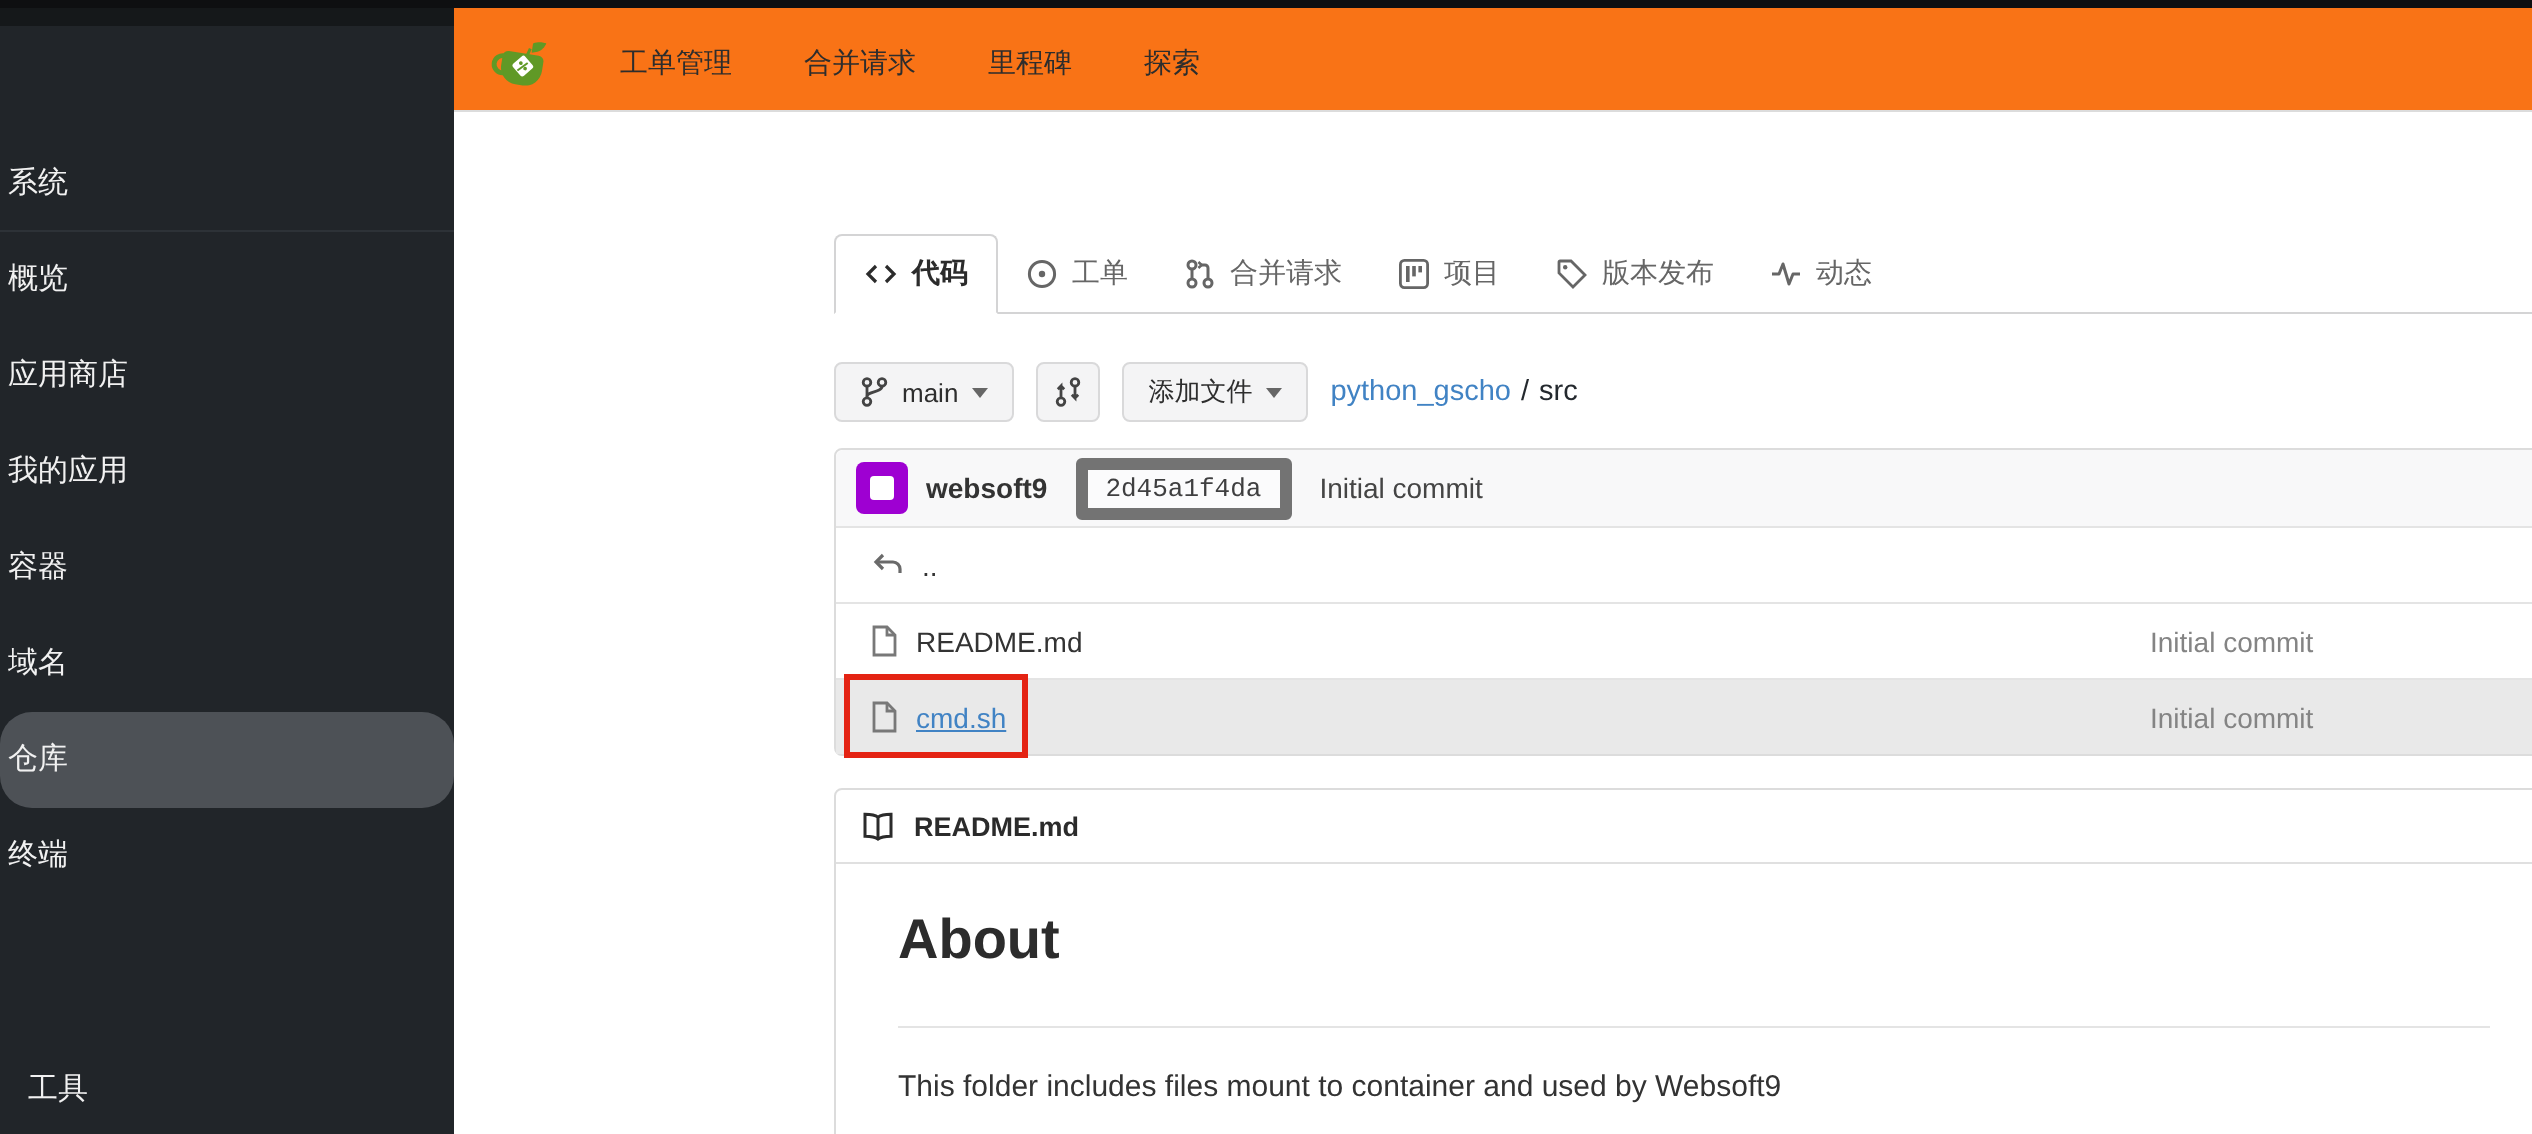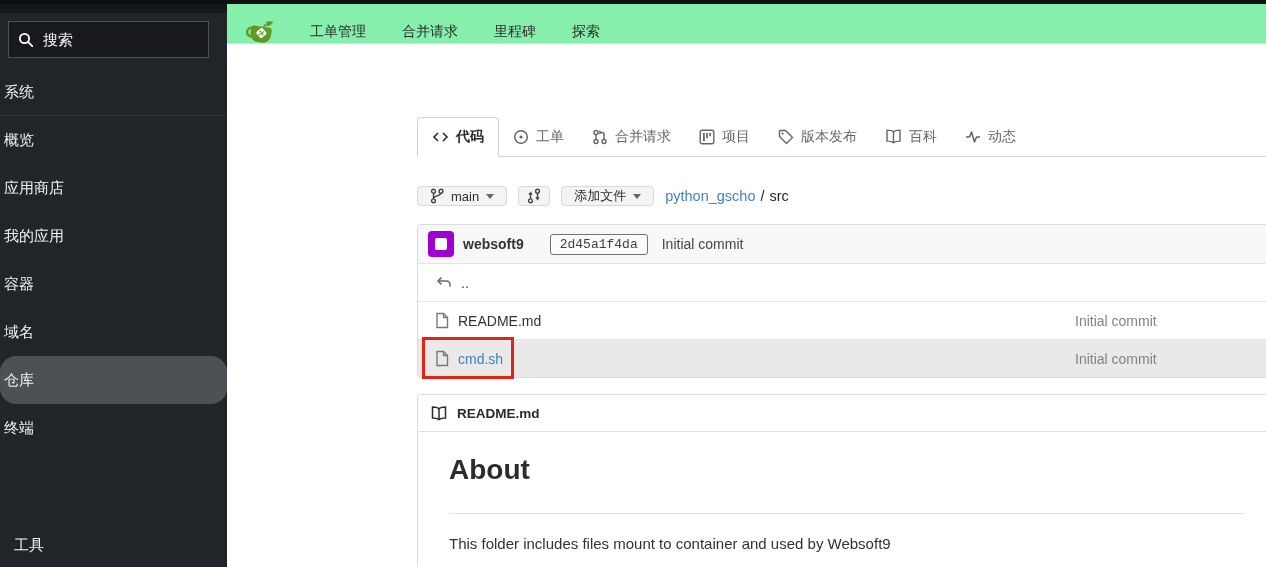--- a/index.html
+++ b/index.html
@@ -23,21 +23,21 @@
   .side-item { height:48px; line-height:48px; padding-left:4px; color:#f1f1f1; font-size:15px; cursor:pointer; }
   .side-item.sep-after { border-bottom:1px solid #2d3237; }
   .side-item.active { background:#4d5156;border-radius:16px; }
   .side-section { position:absolute; left:0; top:523px; width:227px; height:44px; line-height:44px;
                   padding-left:14px; color:#f1f1f1; font-size:15px; }
 
   
   .main { position:absolute; left:227px; top:0; width:1039px; height:567px; background:#fff; }
 
   
-  .navbar { position:absolute; left:0; top:4px; width:1039px; height:40px; background:#86efac;
+  .navbar { position:absolute; left:0; top:4px; width:1039px; height:52px; background:#f97316;
             border-bottom:1px solid #dcdcdc; }
   .logo { position:absolute; left:18px; top:14px; width:30px; height:30px; cursor:pointer; }
   .nav-links { position:absolute; left:83px; top:0; height:55px; display:flex; align-items:center; gap:36px; }
   .nav-link { font-size:14px; font-weight:500; color:#2d2d2d; cursor:pointer; }
 
   
   .repo-header { position:absolute; left:190px; top:76px; height:38px; display:flex; align-items:center; }
   .repo-header .lock { margin-right:10px; }
   .repo-title { font-size:22px; color:#4183c4; }
   .repo-title .t-sep { margin:0 6px; }
@@ -50,47 +50,47 @@
   .tabs { position:absolute; left:190px; right:0; top:117px; height:40px; display:flex;
           border-bottom:1px solid #d4d4d5; align-items:stretch; }
   .tab { display:flex; align-items:center; gap:7px; padding:0 14px; font-size:14px; color:#666;
          cursor:pointer; white-space:nowrap; }
   .tab svg { flex:0 0 auto; }
   .tab.active { background:#fff; border:1px solid #d4d4d5; border-bottom:1px solid #fff;
                 border-radius:4px 4px 0 0; color:#2b2b2b; font-weight:bold; margin-bottom:-1px; }
 
   
   .toolbar { position:absolute; left:190px; top:181px; height:30px; display:flex; align-items:center; }
-  .btn { height:20px; background:#f4f4f5; border:1px solid #d9d9da; border-radius:4px; color:#2e2e2e;
+  .btn { height:30px; background:#f4f4f5; border:1px solid #d9d9da; border-radius:4px; color:#2e2e2e;
          font-size:13px; display:inline-flex; align-items:center; gap:7px; padding:0 12px; cursor:pointer; }
   .btn.icon-only { padding:0 8px; }
   .btn + .btn { margin-left:11px; }
   .caret { width:0; height:0; border-left:4px solid transparent; border-right:4px solid transparent;
            border-top:5px solid #666; }
   .crumbs { margin-left:11px; font-size:14.5px; color:#24292e; display:flex; align-items:center; gap:5px; }
   .crumbs .link { color:#4183c4; cursor:pointer; }
 
   
   .file-table { position:absolute; left:190px; top:224px; width:860px; border:1px solid #dcdcdc;
                 border-radius:4px 0 0 4px; background:#fff; }
   .commit-row { height:38px; background:#f8f8f9; display:flex; align-items:center; padding:0 10px;
                 border-radius:4px 0 0 0; }
   .avatar { width:26px; height:26px; border-radius:4px; background:#9e00d2; position:relative; flex:0 0 auto; }
   .avatar::after { content:""; position:absolute; left:7px; top:7px; width:12px; height:12px;
                    border-radius:2px; background:#fff; }
   .commit-author { font-weight:bold; font-size:14px; color:#333; margin-left:9px; }
-  .hash-chip { margin-left:26px; font-family:"Liberation Mono", monospace; font-size:13px; color:#3f3f40;
-               background:#fbfbfc; border:1px solid #737373; border-radius:3px; padding:2px 9px; cursor:pointer; }
+  .hash-chip { margin-left:14px; font-family:"Liberation Mono", monospace; font-size:13px; color:#3f3f40;
+               background:#fbfbfc; border:6px solid #737373; border-radius:3px; padding:2px 9px; cursor:pointer; }
   .commit-msg { margin-left:14px; font-size:14px; color:#454545; }
   .file-row { height:38px; display:flex; align-items:center; border-top:1px solid #e4e4e4;
               position:relative; background:#fff; }
   .file-row.hover { background:#e9e9e9; }
   .file-row .ficon { margin-left:17px; display:flex; align-items:center; }
   .fname { margin-left:9px; font-size:14px; color:#333; cursor:pointer; }
-  .fname.link { color:#4183c4; }
+  .fname.link { color:#4183c4; text-decoration:underline; }
   .fcommit { position:absolute; left:657px; font-size:14px; color:#848484; }
 
   
   .annotation { position:absolute; left:195px; top:337px; width:92px; height:42px;
                 border:3px solid #e42313; z-index:60; pointer-events:none; }
 
   
   .readme { position:absolute; left:190px; top:394px; width:860px; height:220px;
             border:1px solid #dcdcdc; border-radius:4px 0 0 4px; background:#fff; }
   .readme-head { height:37px; display:flex; align-items:center; padding-left:12px;
@@ -101,27 +101,20 @@
                     border-bottom:1px solid #e4e4e4; }
   .readme-body p { margin-top:21px; font-size:15px; color:#333; }
 </style>
 </head>
 <body>
 
 <div class="page">
 
   <div class="sidebar">
     <div class="sidebar-topstrip"></div>
-    <div class="searchbox">
-      <svg width="16" height="16" viewBox="0 0 16 16">
-        <circle cx="6.5" cy="6.5" r="4.6" fill="none" stroke="#ffffff" stroke-width="1.8"></circle>
-        <line x1="10.2" y1="10.2" x2="14.2" y2="14.2" stroke="#ffffff" stroke-width="1.8" stroke-linecap="round"></line>
-      </svg>
-      <input type="text" placeholder="搜索" style="">
-    </div>
     <div class="side-nav">
       <div class="side-item sep-after">系统</div>
       <div class="side-item">概览</div>
       <div class="side-item">应用商店</div>
       <div class="side-item">我的应用</div>
       <div class="side-item">容器</div>
       <div class="side-item">域名</div>
       <div class="side-item active">仓库</div>
       <div class="side-item">终端</div>
     </div>
@@ -190,27 +183,20 @@
         <span>项目</span>
       </div>
       <div class="tab">
         <svg width="16" height="16" viewBox="0 0 16 16">
           <path d="M1.5 7.5 V2 a0.5 0.5 0 0 1 0.5 -0.5 h5.5 l7 7 -6 6 z" fill="none" stroke="#666" stroke-width="1.4"></path>
           <circle cx="4.6" cy="4.6" r="1.1" fill="#666"></circle>
         </svg>
         <span>版本发布</span>
       </div>
       <div class="tab">
-        <svg width="17" height="15" viewBox="0 0 17 15">
-          <path d="M8.5 2.6 C7 1.4 5 1.1 2 1.1 v11 c3 0 5 .3 6.5 1.5 1.5 -1.2 3.5 -1.5 6.5 -1.5 v-11 c-3 0 -5 .3 -6.5 1.5 z" fill="none" stroke="#666" stroke-width="1.4"></path>
-          <line x1="8.5" y1="2.6" x2="8.5" y2="13.6" stroke="#666" stroke-width="1.4"></line>
-        </svg>
-        <span>百科</span>
-      </div>
-      <div class="tab">
         <svg width="16" height="14" viewBox="0 0 16 14">
           <polyline points="1,7 4.5,7 6.5,2 9.5,12 11.5,7 15,7" fill="none" stroke="#666" stroke-width="1.5" stroke-linejoin="round"></polyline>
         </svg>
         <span>动态</span>
       </div>
     </div>
 
     <div class="toolbar">
       <div class="btn">
         <svg width="14" height="16" viewBox="0 0 14 16">

